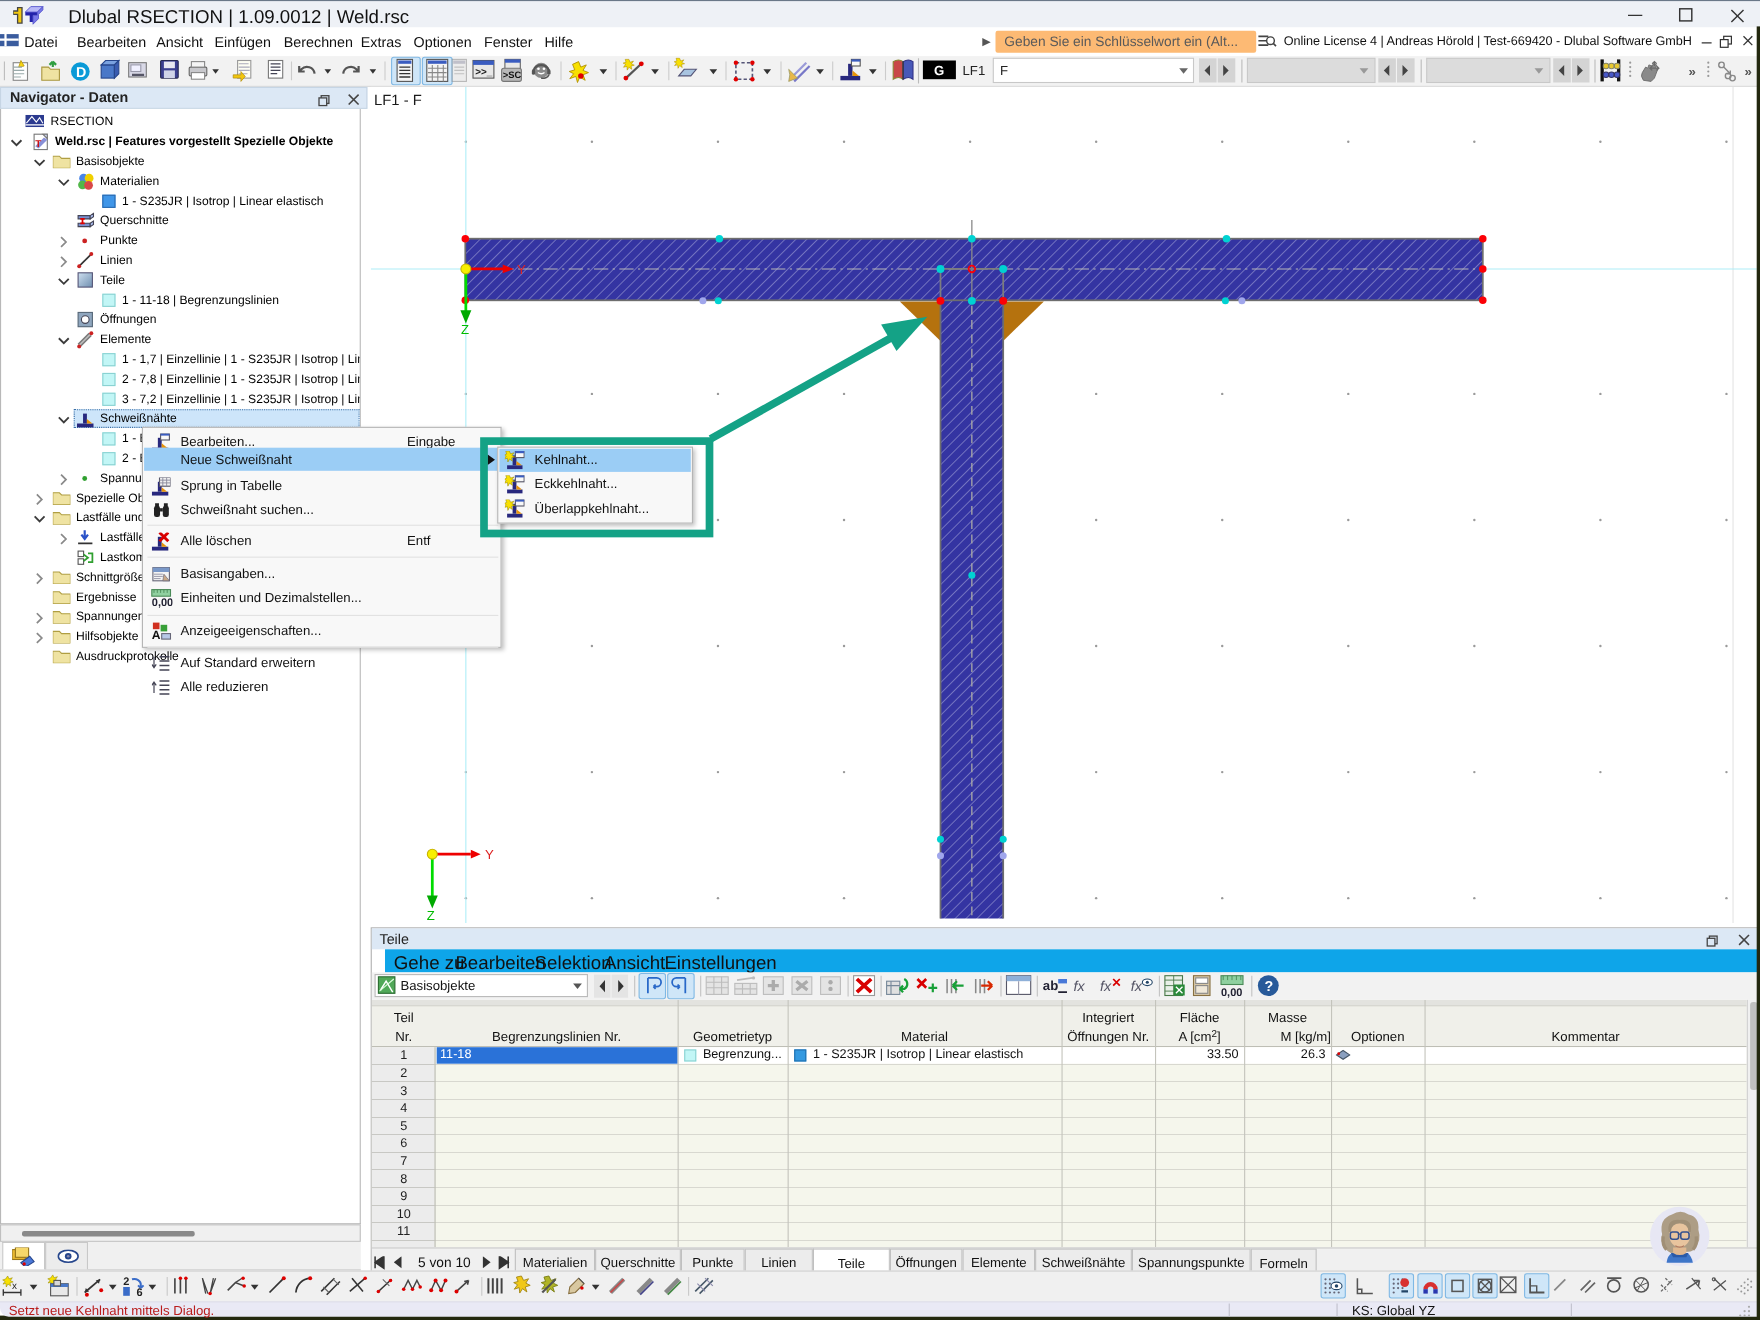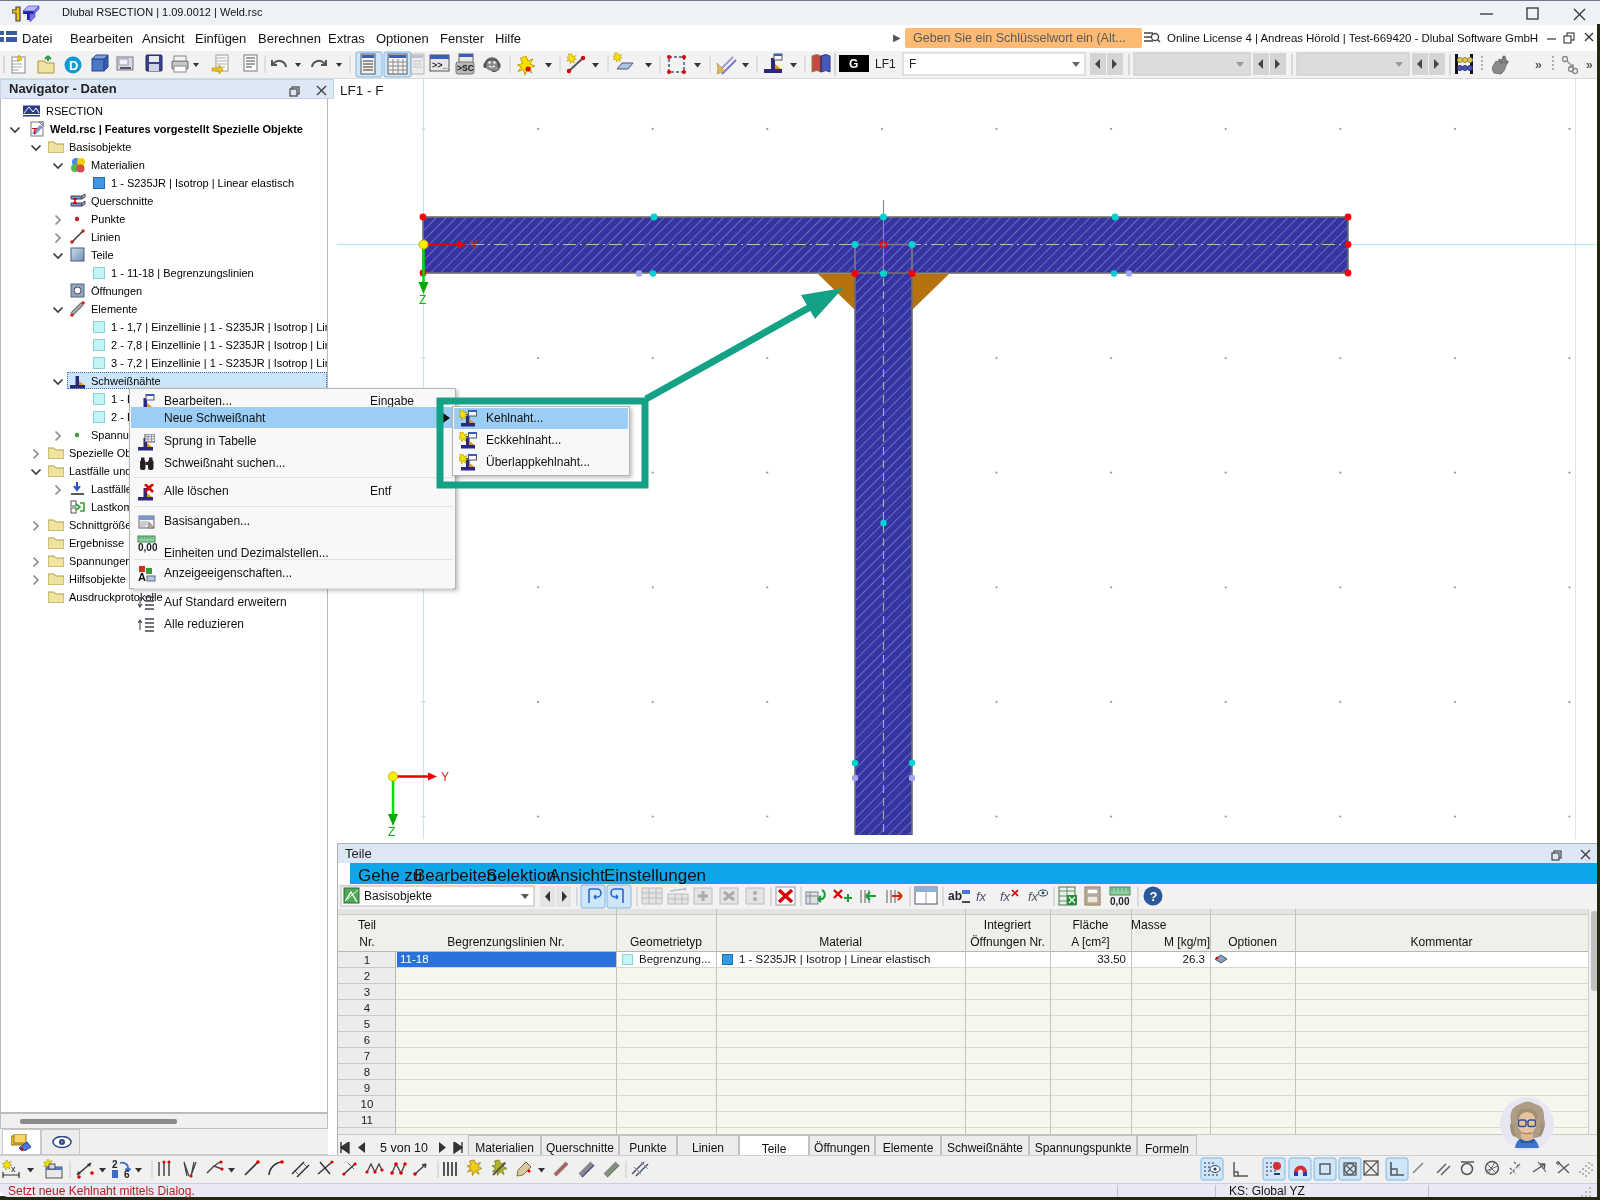--- a/index.html
+++ b/index.html
@@ -29,21 +29,21 @@
 </head>
 <body>
 
 <div class="abs titlebar">
   <svg class="abs" style="left:12px;top:4px" width="30" height="18">
     <polygon points="0,5 4,5 4,2 8,2 8,16 4,16 4,8 0,8" fill="#f2c810" stroke="#454545" stroke-width="1.2" transform="translate(0,0)"></polygon>
     <polygon points="11,6 22,6 22,9 18,9 18,15 15,15 15,9 11,9" fill="#2222aa"></polygon>
     <polygon points="11,6 16,1 27,1 22,6" fill="#b8b8f8" stroke="#5555cc" stroke-width="0.8"></polygon>
     <polygon points="22,6 27,1 27,4 23,8 23,12 18,17 18,9 22,9" fill="#7878e8" stroke="#5555cc" stroke-width="0.8"></polygon>
   </svg>
-  <span class="abs" style="left:62px;top:5px;font-size:11px;color:#111">Dlubal RSECTION | 1.09.0012 | Weld.rsc</span>
+  <span class="abs" style="left:62px;top:5px;font-size:17px;color:#111">Dlubal RSECTION | 1.09.0012 | Weld.rsc</span>
   <svg class="abs" style="left:1472px;top:0" width="120" height="25">
     <line x1="8" y1="13" x2="21" y2="13" stroke="#333" stroke-width="1.3"></line>
     <rect x="55" y="7" width="11" height="11" fill="none" stroke="#333" stroke-width="1.3"></rect>
     <line x1="102" y1="8" x2="113" y2="19" stroke="#333" stroke-width="1.3"></line>
     <line x1="113" y1="8" x2="102" y2="19" stroke="#333" stroke-width="1.3"></line>
   </svg>
 </div>
 
 <div class="abs menubar">
   <svg class="abs" style="left:0;top:5px" width="18" height="14">
@@ -733,21 +733,21 @@
         <path d="M11,8 l5,6 -6,0 z" fill="#c8a888" stroke="#667" stroke-width="0.6"></path>
       </svg>
     <span style="position:absolute;left:33px;top:3px">Basisangaben...</span>
   </div>
   <div class="mitem" style="top:144px;width:323px;height:22px">
     <svg style="position:absolute;left:6px;top:2px" width="20" height="18">
         <rect x="1" y="1" width="17" height="6" fill="#8fd0a0" stroke="#4a8a58"></rect>
         <path d="M3,1 l0,3 M6,1 l0,3 M9,1 l0,3 M12,1 l0,3 M15,1 l0,3" stroke="#4a8a58" stroke-width="0.8"></path>
         <text x="1" y="16" font-size="10" font-weight="bold" fill="#223">0,00</text>
       </svg>
-    <span style="position:absolute;left:33px;top:13px">Einheiten und Dezimalstellen...</span>
+    <span style="position:absolute;left:33px;top:3px">Einheiten und Dezimalstellen...</span>
   </div>
   <div class="sep" style="left:4px;top:170px;width:319px"></div>
   <div class="mitem" style="top:174px;width:323px;height:22px">
     <svg style="position:absolute;left:7px;top:2px" width="18" height="18">
         <rect x="1" y="1" width="6" height="6" fill="#d03020"></rect>
         <rect x="8" y="3" width="6" height="6" fill="#38a038"></rect>
         <text x="0" y="16" font-size="11" font-weight="bold" fill="#111">A</text>
         <rect x="9" y="11" width="8" height="5" fill="#b8c8e8" stroke="#667"></rect>
       </svg>
     <span style="position:absolute;left:33px;top:3px">Anzeigeeigenschaften...</span>
@@ -954,21 +954,21 @@
     <div class="abs" style="left:0;top:6px;width:1250px;height:37px;background:#f0f0ea;border-bottom:1px solid #b8b8b0;font-size:12px;color:#111">
       <span class="abs" style="left:0;top:3px;width:58px;text-align:center">Teil</span>
       <span class="abs" style="left:0;top:20px;width:58px;text-align:center">Nr.</span>
       <span class="abs" style="left:58px;top:20px;width:220px;text-align:center">Begrenzungslinien Nr.</span>
       <span class="abs" style="left:278px;top:20px;width:100px;text-align:center">Geometrietyp</span>
       <span class="abs" style="left:378px;top:20px;width:249px;text-align:center">Material</span>
       <span class="abs" style="left:627px;top:3px;width:85px;text-align:center">Integriert</span>
       <span class="abs" style="left:627px;top:20px;width:85px;text-align:center">Öffnungen Nr.</span>
       <span class="abs" style="left:712px;top:3px;width:81px;text-align:center">Fläche</span>
       <span class="abs" style="left:712px;top:20px;width:81px;text-align:center">A [cm<span style="font-size:9px;vertical-align:3px">2</span>]</span>
-      <span class="abs" style="left:793px;top:3px;width:79px;text-align:left">Masse</span>
+      <span class="abs" style="left:793px;top:3px;width:79px;text-align:center">Masse</span>
       <span class="abs" style="left:793px;top:20px;width:79px;text-align:right">M [kg/m]</span>
       <span class="abs" style="left:872px;top:20px;width:85px;text-align:center">Optionen</span>
       <span class="abs" style="left:957px;top:20px;width:293px;text-align:center">Kommentar</span>
     </div>
 
     <div class="abs" style="left:0;top:43px;width:1250px;height:182px;background:repeating-linear-gradient(to bottom,#f5f6ec 0px,#f5f6ec 15px,#d8d8d0 15px,#d8d8d0 16px)"></div>
     <div class="abs" style="left:0;top:43px;width:58px;height:182px;background:repeating-linear-gradient(to bottom,#ececec 0px,#ececec 15px,#c8c8c4 15px,#c8c8c4 16px);border-right:1px solid #b8b8b0"></div>
     <div class="abs" style="left:0;top:43px;width:58px;height:176px;font-size:11.5px;color:#222;text-align:center;line-height:16px">1<br>2<br>3<br>4<br>5<br>6<br>7<br>8<br>9<br>10<br>11</div>
 
     <div class="abs" style="left:59px;top:43px;width:1191px;height:15px;background:#fff"></div>

